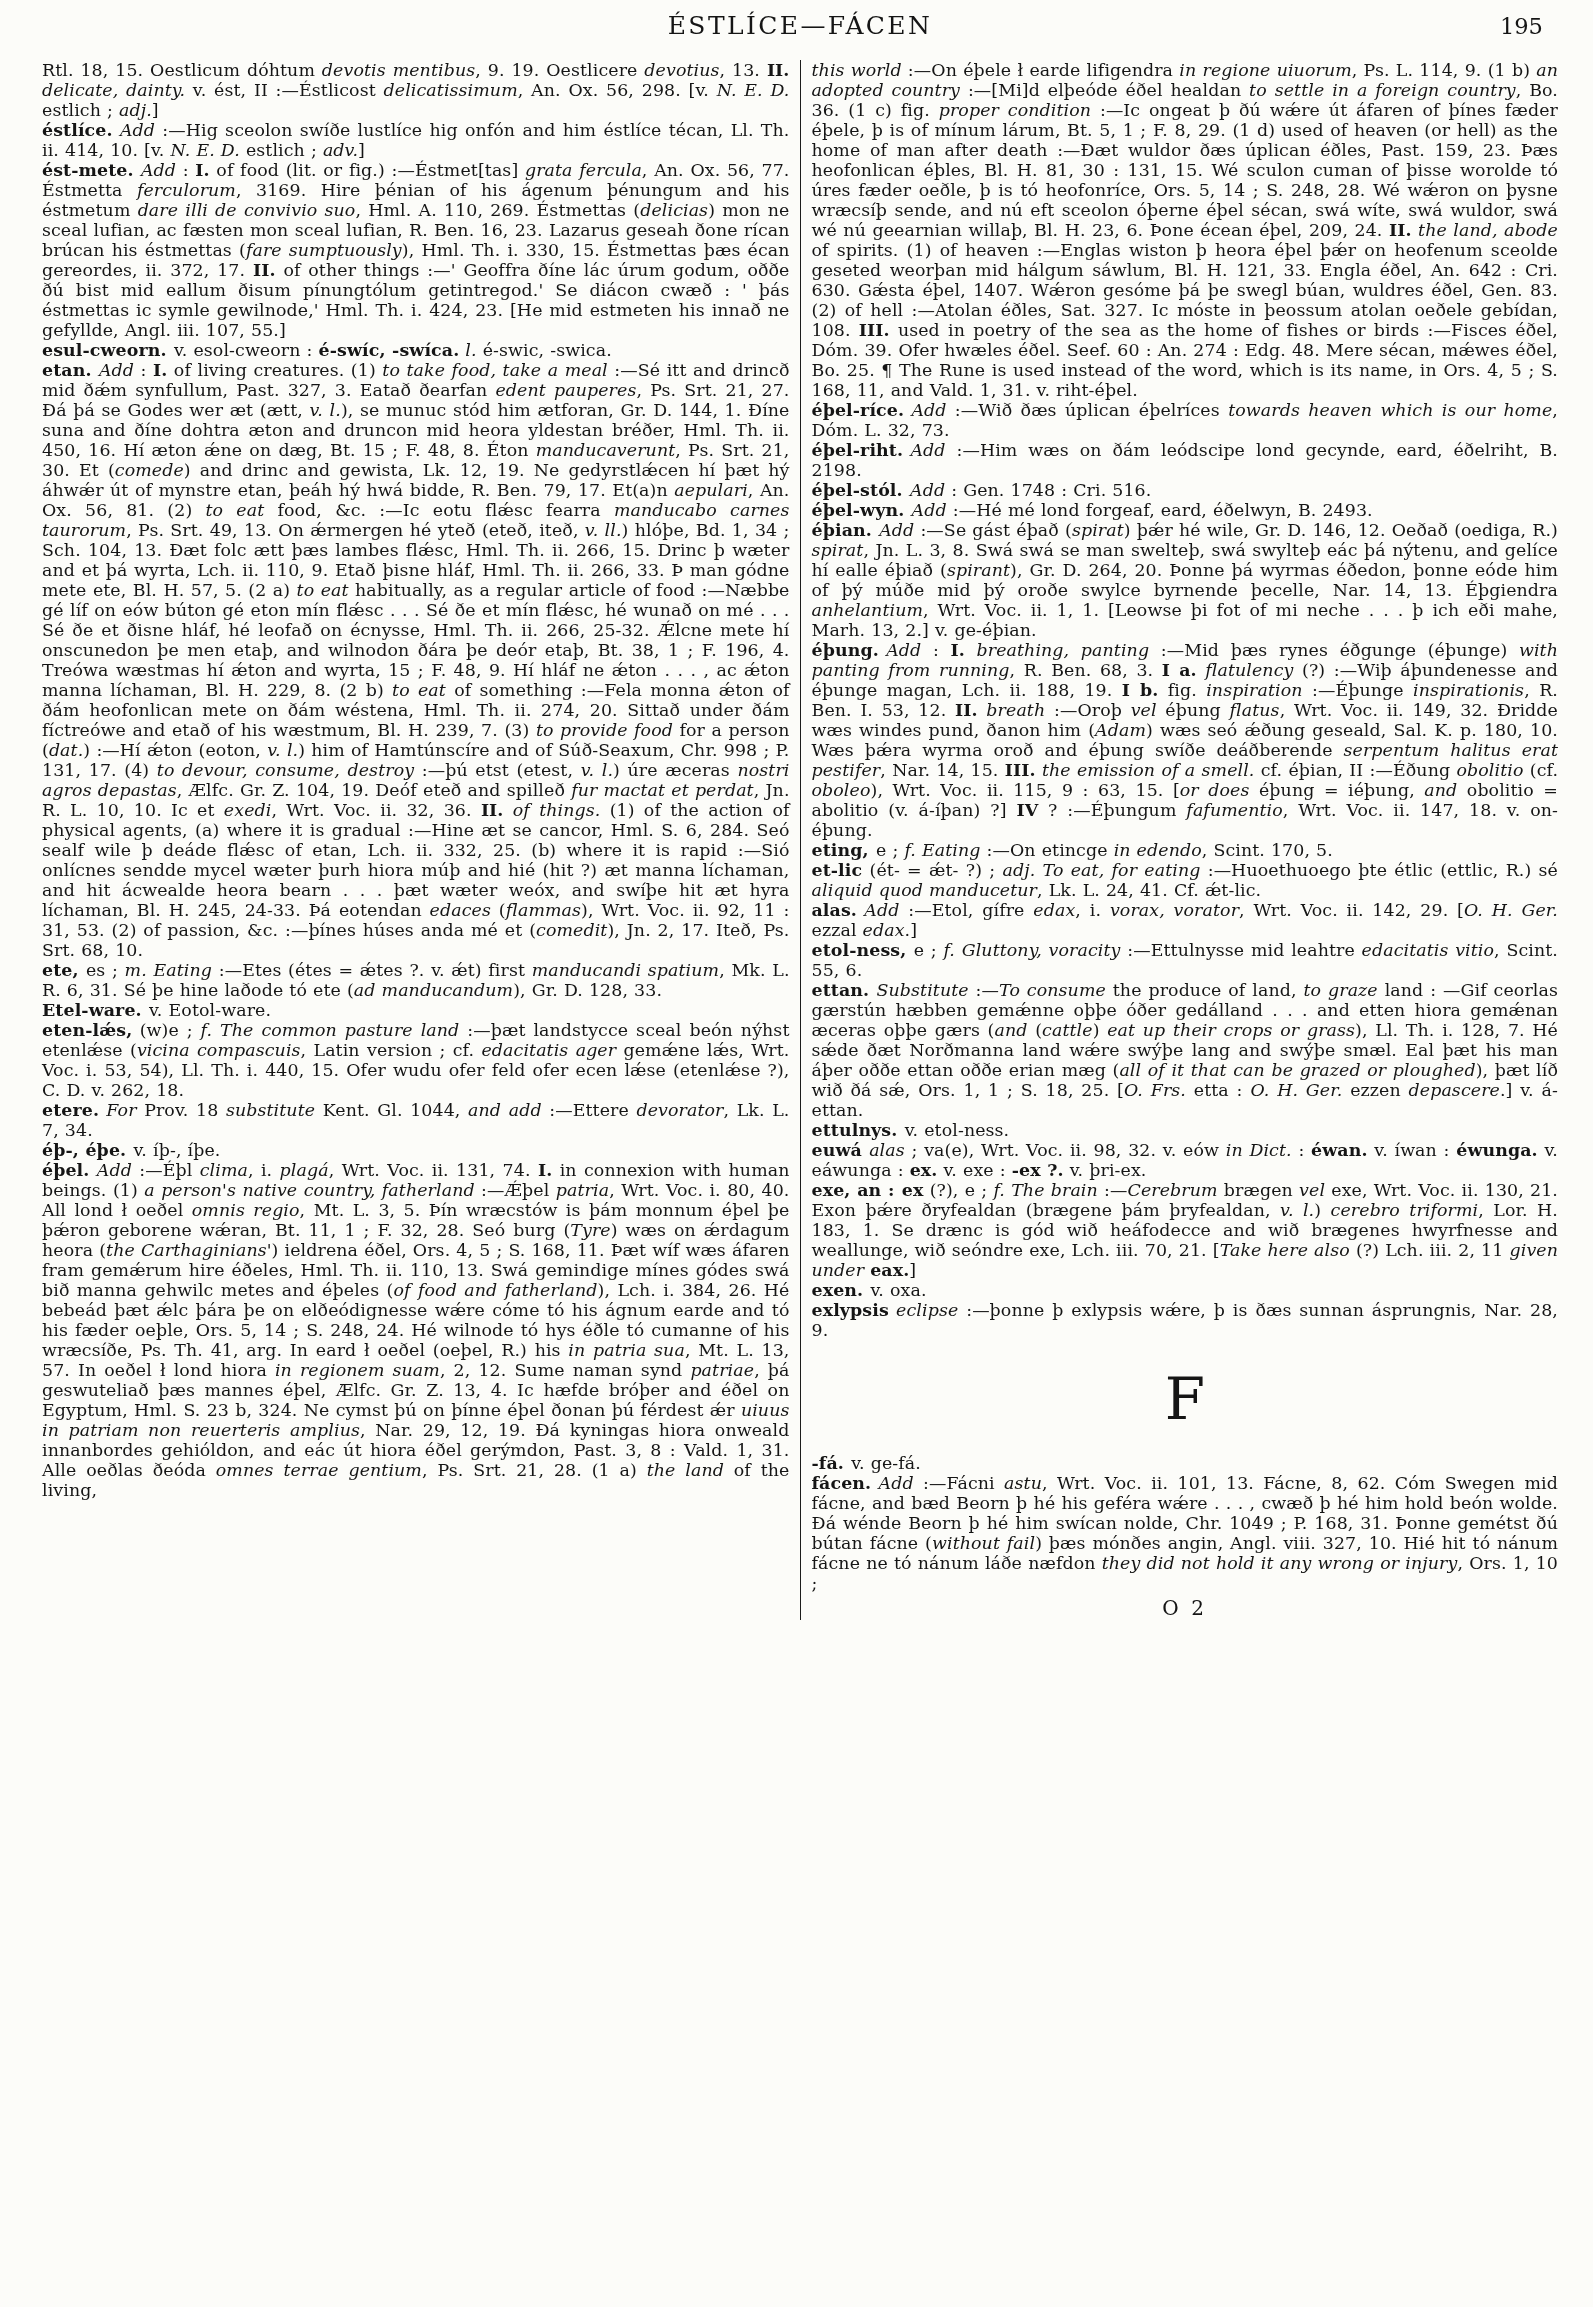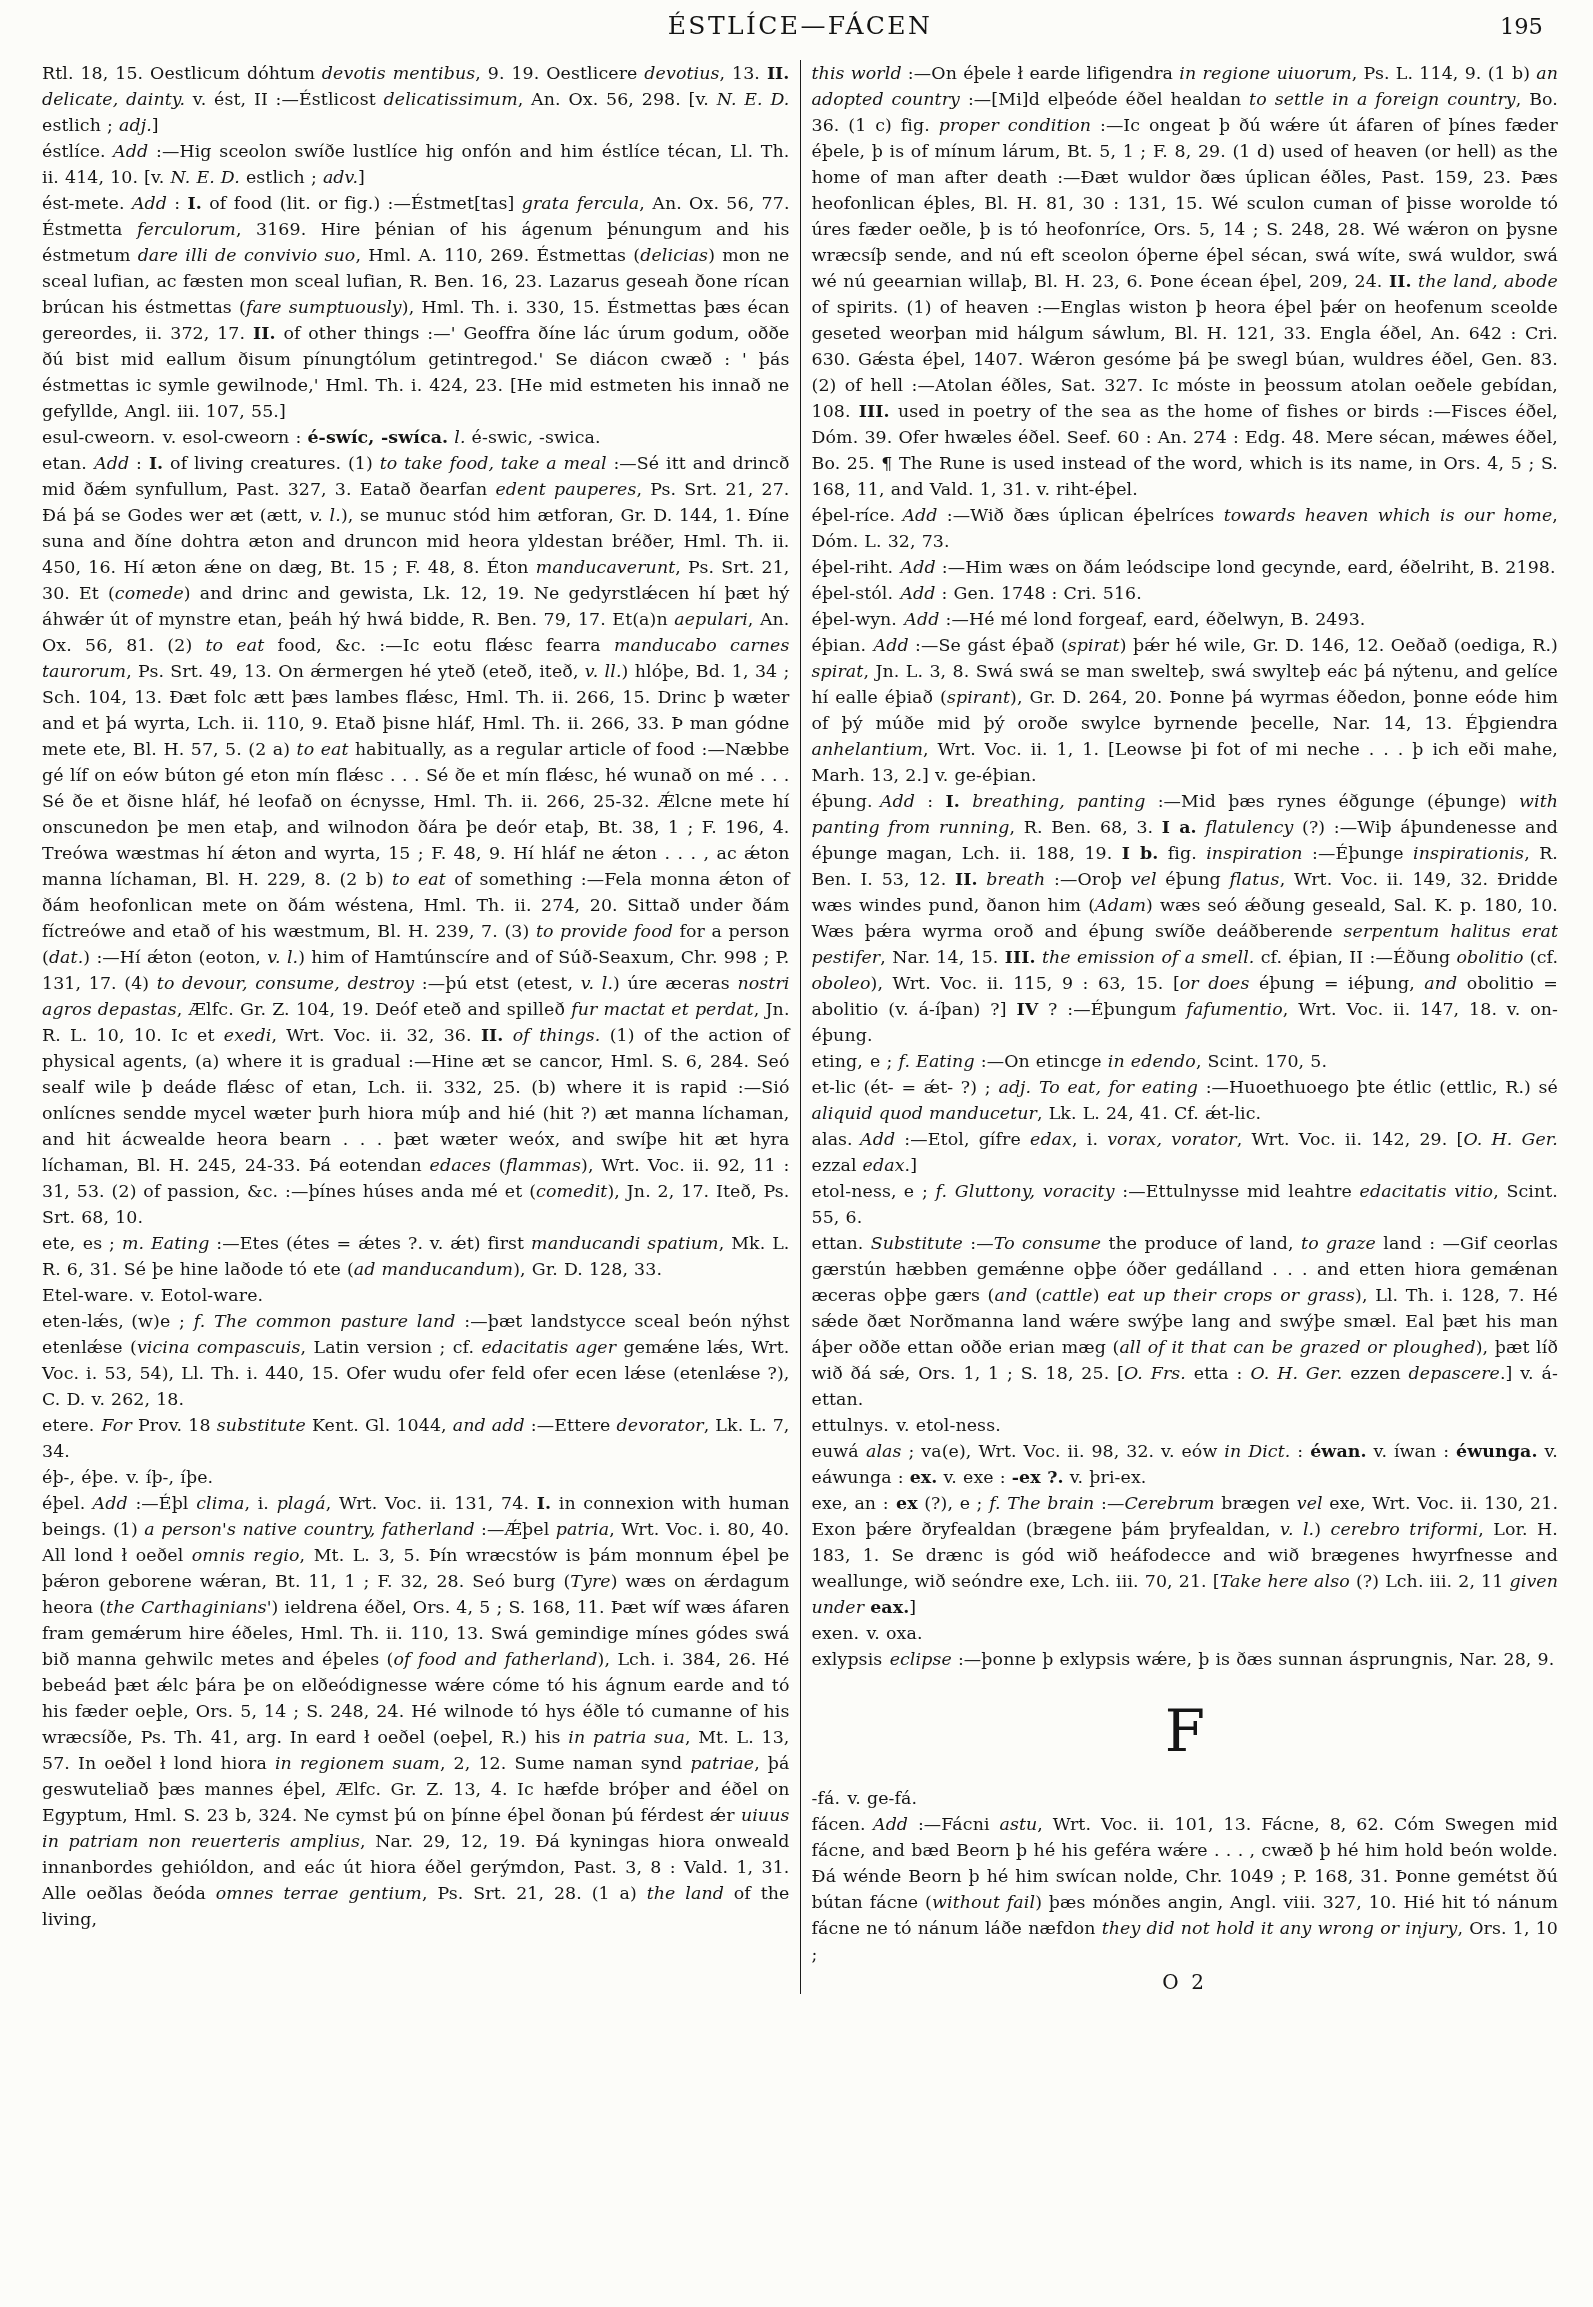--- a/index.html
+++ b/index.html
@@ -40,25 +40,25 @@
   .col {
     width: 50%;
     box-sizing: border-box;
   }
   .col-left  { padding-right: 10.5px; }
   .col-right { border-left: 1.6px solid #1c1c1c; padding-left: 10.5px; }
   p.entry {
     margin: 0;
     text-align: justify;
     font-size: 17.4px;
-    line-height: 26px;
+    line-height: 20px;
     letter-spacing: 0.1px;
     word-spacing: 0.4px;
   }
-  p.entry b.head { font-weight: normal; margin-right: 7.3px; margin-top: 20px; }
+  p.entry b.head { font-weight: bold; margin-right: 7.3px; margin-top: 20px; }
   .section-letter {
     text-align: center;
     font-size: 58px;
     line-height: 65px;
     padding: 27.4px 0 21px 0;
   }
   .signature {
     text-align: center;
     font-size: 20px;
     letter-spacing: 3.2px;

